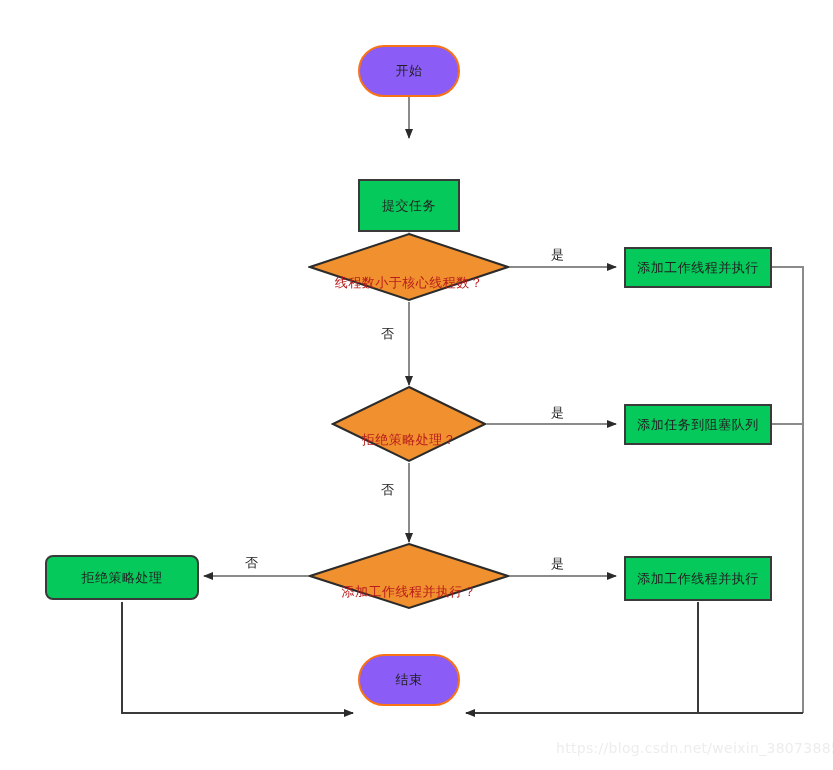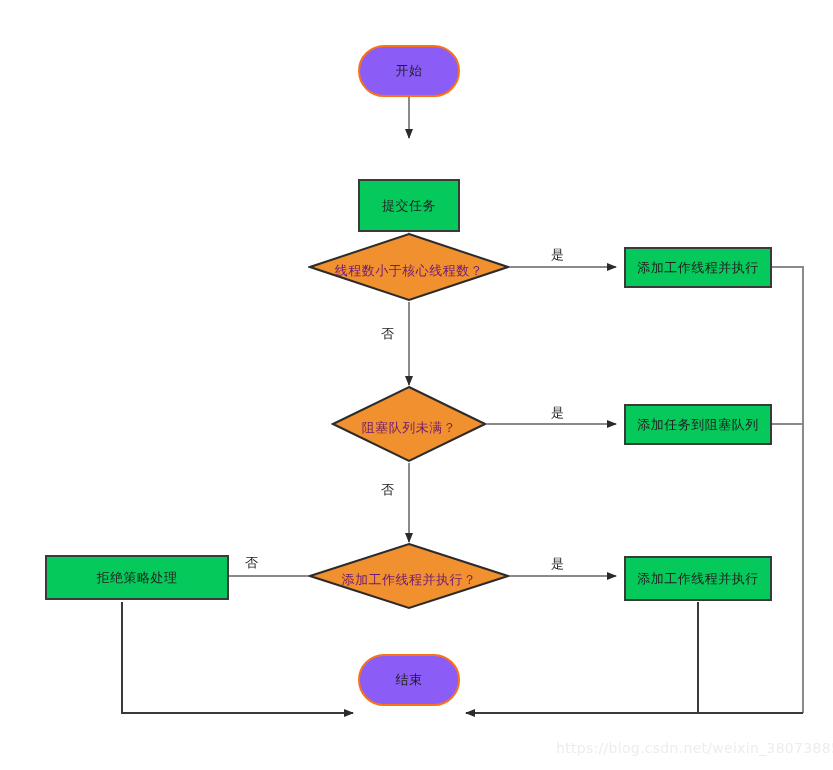--- a/index.html
+++ b/index.html
@@ -48,28 +48,28 @@
     position: absolute;
     z-index: 3;
   }
   .decision-wrap svg {
     position: absolute;
     left: 0; top: 0;
     display: block;
   }
   .decision-label {
     position: absolute;
-    left: 0; top: 4px;
+    left: 0; top: 16px;
     width: 100%;
     height: 100%;
     display: flex;
     align-items: center;
     justify-content: center;
     font-size: 13px;
-    color: #701a75;
+    color: #b91c1c;
     letter-spacing: 0.5px;
     pointer-events: none;
   }
   .edge-label {
     position: absolute;
     font-size: 13px;
     color: #222222;
     z-index: 4;
     background: transparent;
     letter-spacing: 0.5px;
@@ -150,35 +150,35 @@
 </div>
 
 <div class="node process" style="left:624px;top:247px;width:148px;height:41px;">
   <span>添加工作线程并执行</span>
 </div>
 
 <div class="decision-wrap" style="left:331px;top:385px;width:156px;height:78px;">
   <svg width="156" height="78" viewBox="0 0 156 78" xmlns="http://www.w3.org/2000/svg">
     <polygon points="78,2 154,39 78,76 2,39" fill="#f0902e" stroke="#2b2b2b" stroke-width="2"></polygon>
   </svg>
-  <div class="decision-label">阻塞队列未满？</div>
+  <div class="decision-label">拒绝策略处理？</div>
 </div>
 
 <div class="node process" style="left:624px;top:404px;width:148px;height:41px;">
   <span>添加任务到阻塞队列</span>
 </div>
 
 <div class="decision-wrap" style="left:308px;top:542px;width:202px;height:68px;">
   <svg width="202" height="68" viewBox="0 0 202 68" xmlns="http://www.w3.org/2000/svg">
     <polygon points="101,2 200,34 101,66 2,34" fill="#f0902e" stroke="#2b2b2b" stroke-width="2"></polygon>
   </svg>
   <div class="decision-label">添加工作线程并执行？</div>
 </div>
 
-<div class="node process" style="left:45px;top:555px;width:184px;height:45px;">
+<div class="node process" style="left:45px;top:555px;width:154px;height:45px;border-radius:8px;">
   <span>拒绝策略处理</span>
 </div>
 
 <div class="node process" style="left:624px;top:556px;width:148px;height:45px;">
   <span>添加工作线程并执行</span>
 </div>
 
 <div class="node terminal" style="left:358px;top:654px;width:102px;height:52px;">
   <span>结束</span>
 </div>

